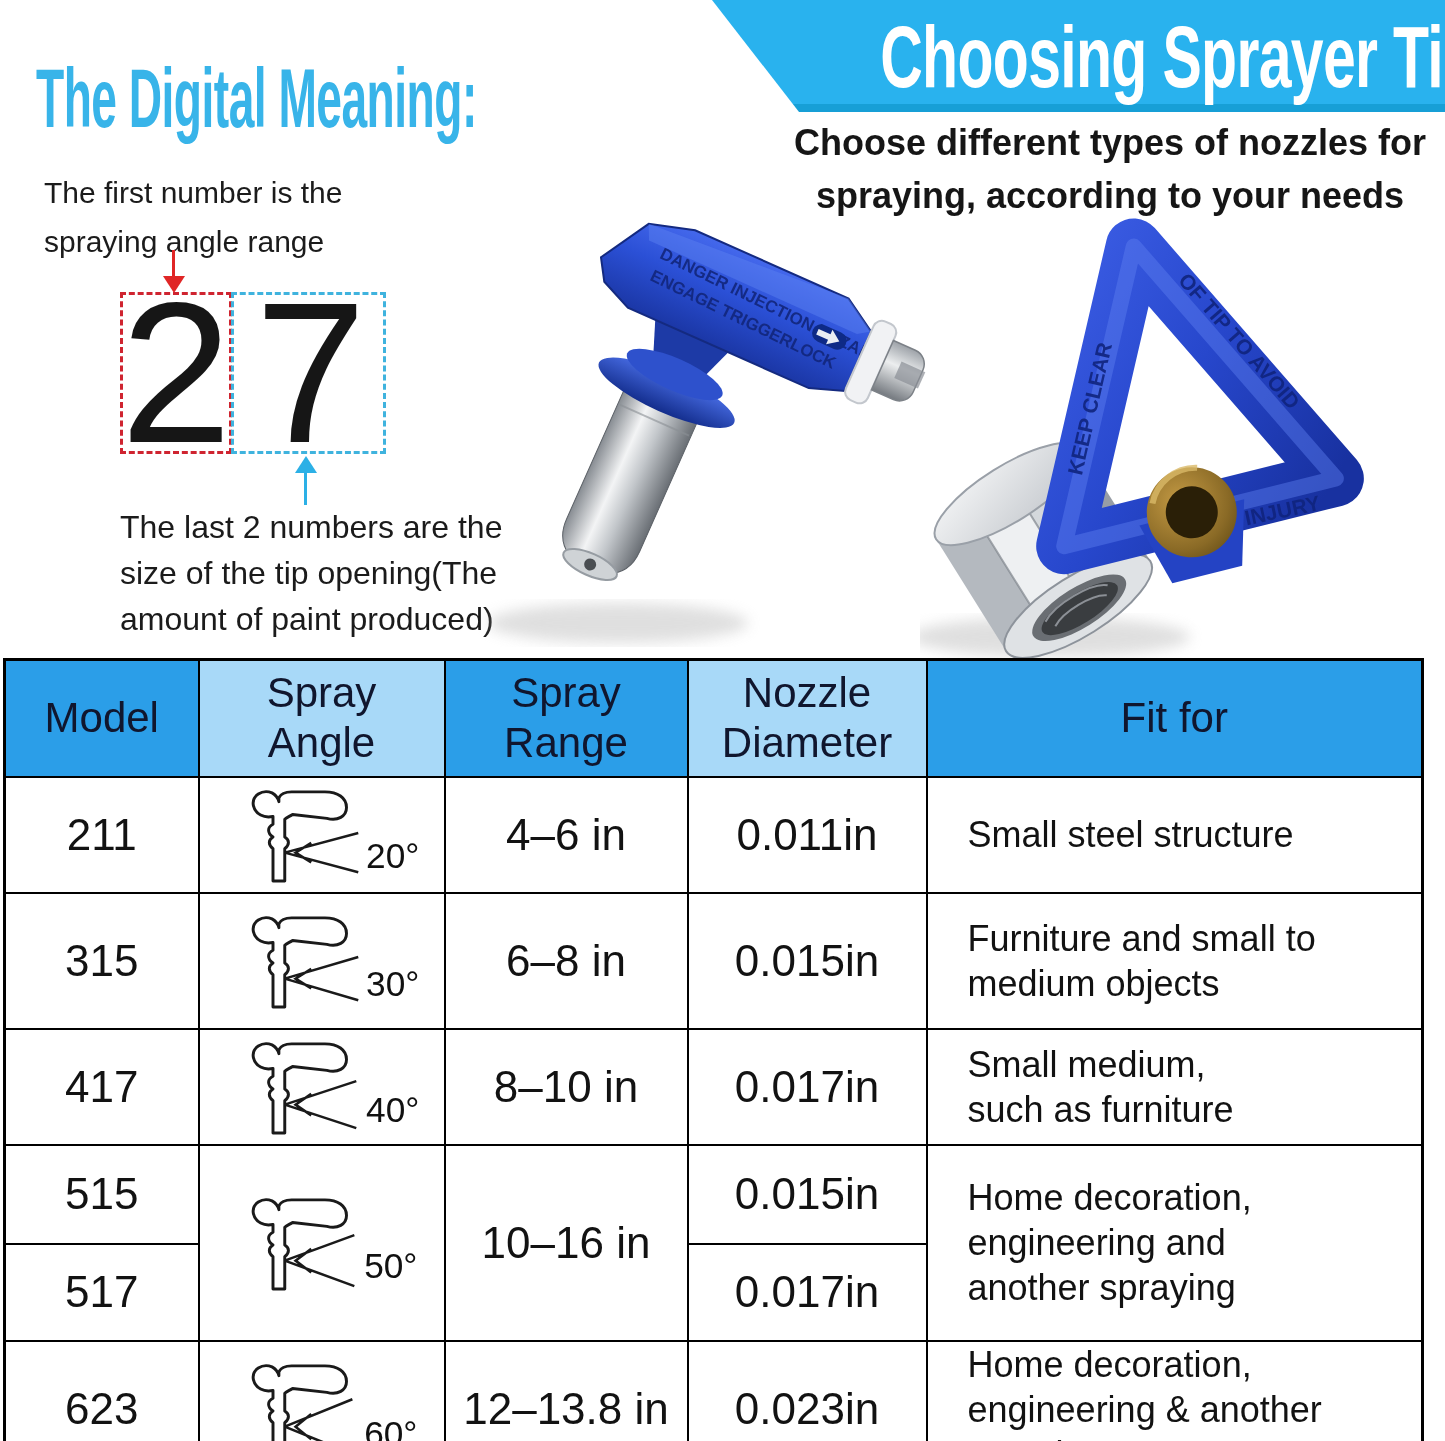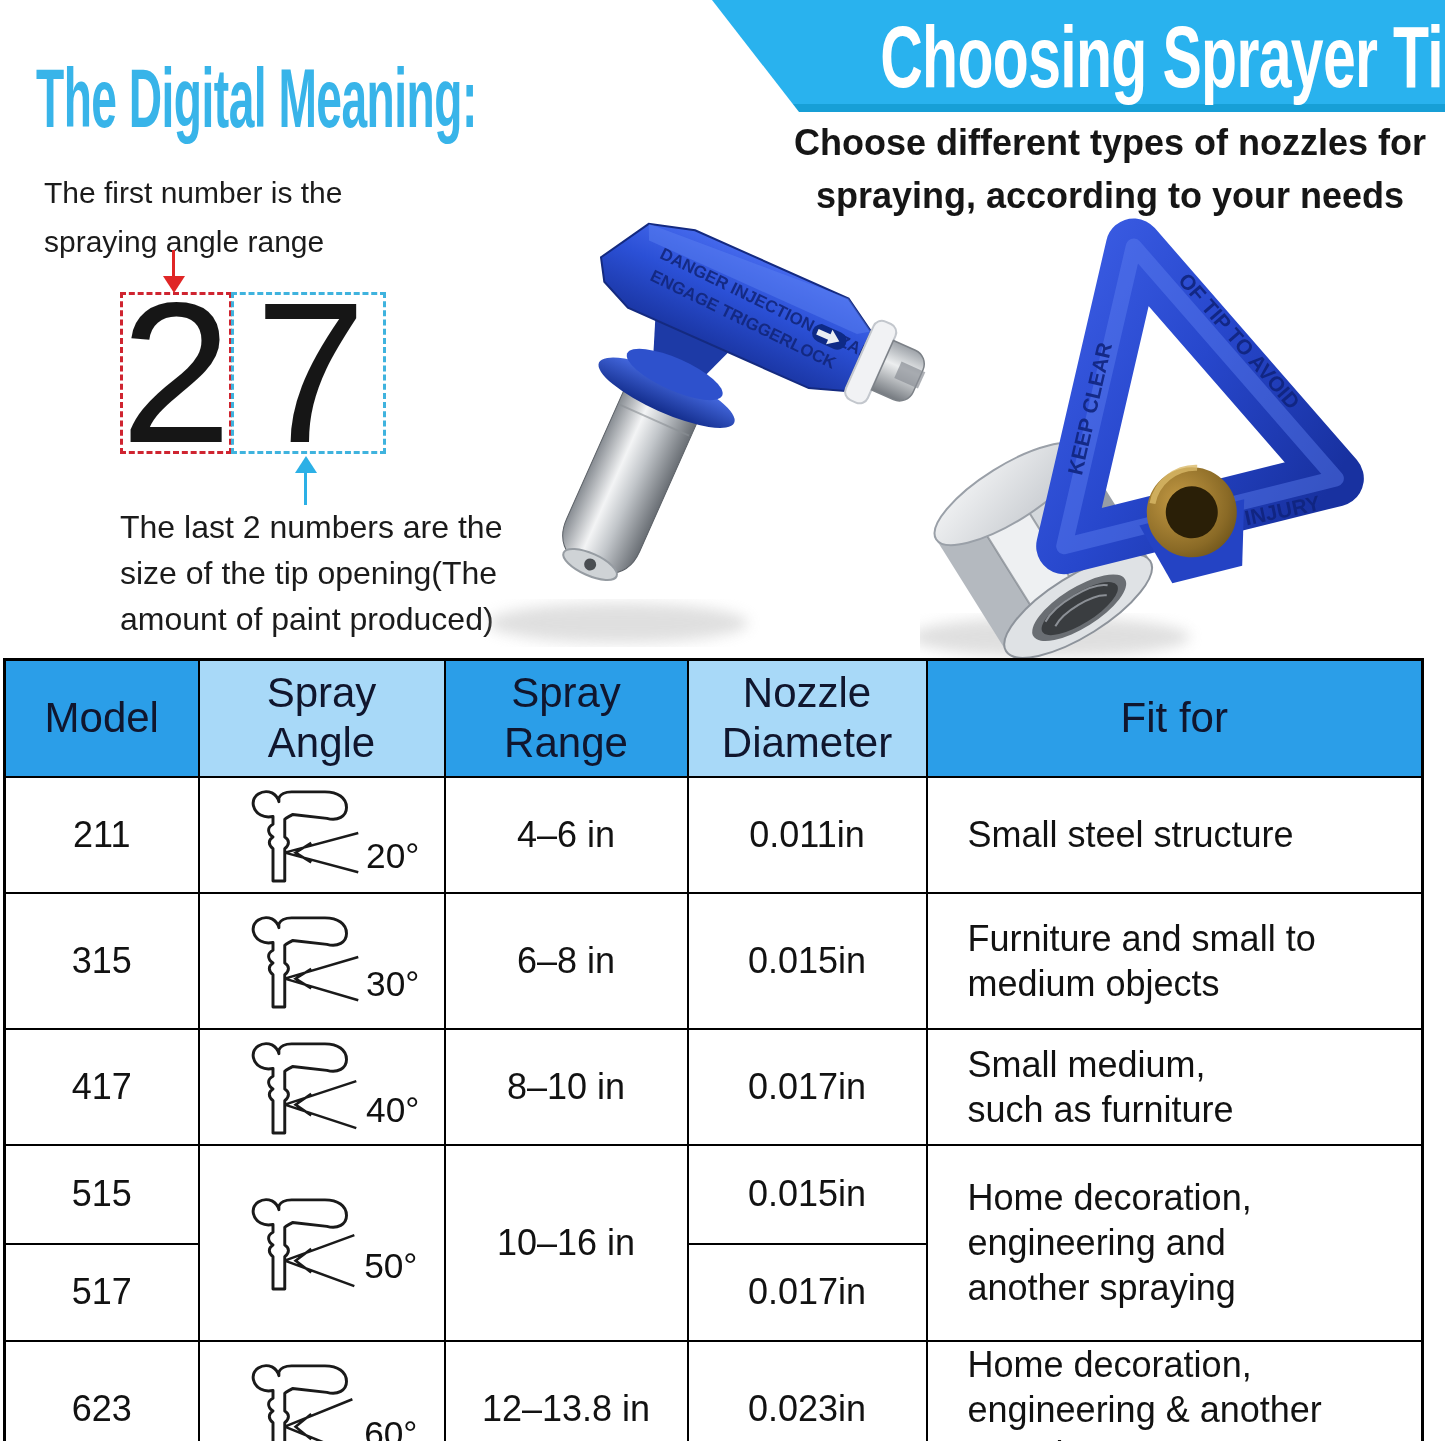--- a/index.html
+++ b/index.html
@@ -65,21 +65,21 @@
     border-collapse:collapse;table-layout:fixed;background:#ffffff;
   }
   .spec-table th,.spec-table td{
     border:2px solid #000;text-align:center;vertical-align:middle;
     padding:0;overflow:hidden;
   }
   .spec-table{border:3px solid #000;}
   th.hdr{font-weight:400;font-size:42px;line-height:50px;color:#10162e;white-space:pre-line;}
   th.dark{background:#2b9ee8;}
   th.light{background:#a8d9f8;}
-  td.model,td.range,td.nozzle{font-size:36px;color:#121212;}
+  td.model,td.range,td.nozzle{font-size:44px;color:#121212;}
   td.fit{
     text-align:left;padding-left:40px;font-size:36px;line-height:45px;
     white-space:pre-line;color:#121212;
   }
   td.angle-cell svg{display:block;margin:0 auto;}
   .tip-outline{fill:#ffffff;stroke:#1a1a1a;stroke-width:3;stroke-linejoin:round;}
   .fan{fill:none;stroke:#1a1a1a;stroke-width:2.6;}
   .deg{font-size:36px;fill:#111111;font-family:"Liberation Sans",sans-serif;}
 </style>
 </head>

